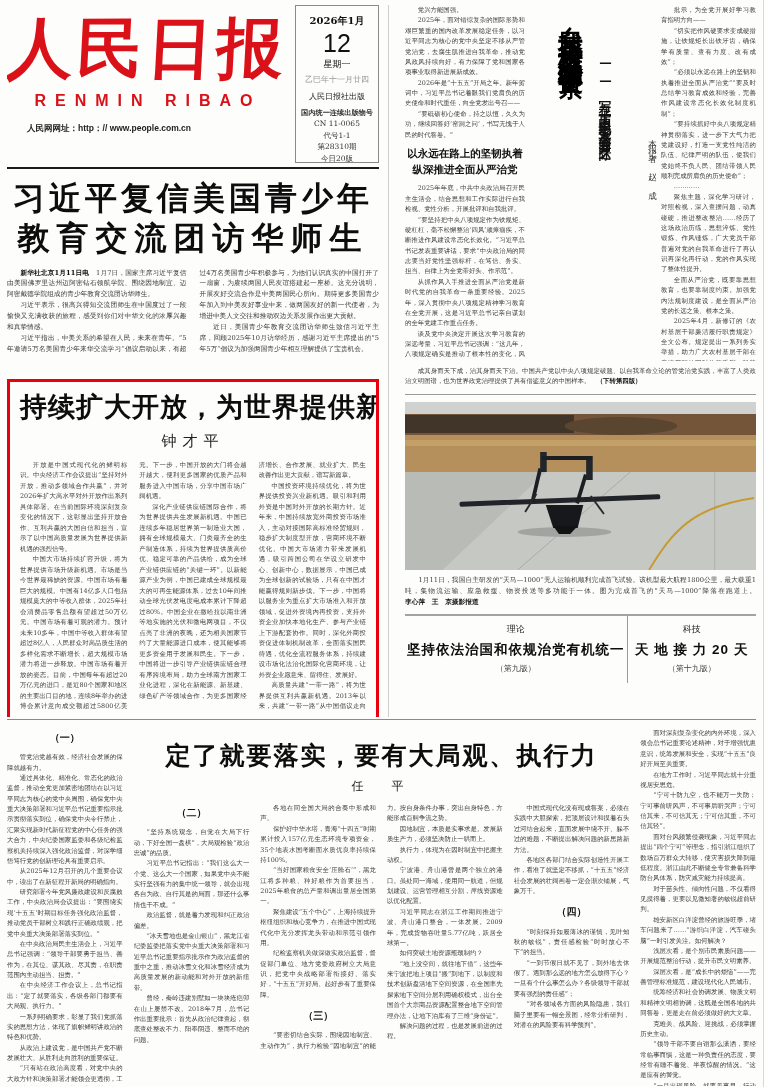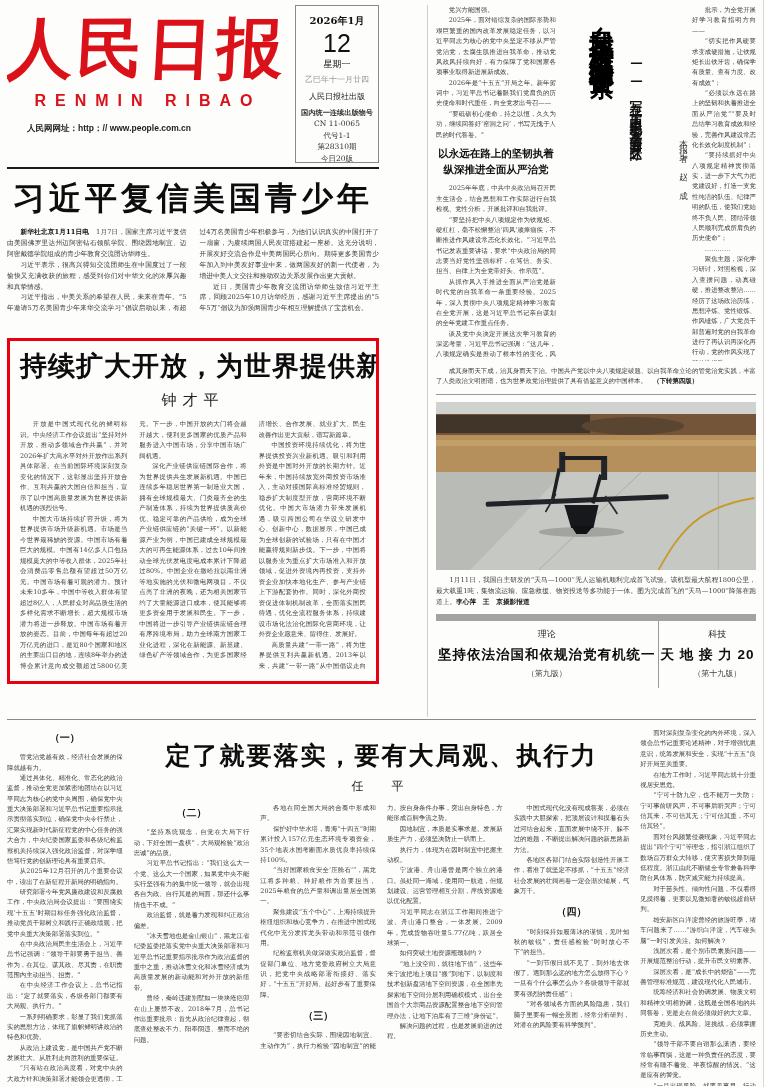--- a/index.html
+++ b/index.html
@@ -6,21 +6,21 @@
   .page{position:relative;width:764px;height:1087px;background:#fdfdfc;margin:0 auto;
         box-sizing:border-box;padding:5px 7px;overflow:hidden;
         font-family:"DejaVu Serif","Liberation Serif",serif;color:#3c3c3c;
         border-right:1px solid #d8d8d5;}
   .sans{font-family:"Liberation Sans","DejaVu Sans",sans-serif;}
   p{margin:0;text-indent:2em;text-align:justify;}
 
   
   .top-zone{display:grid;grid-template-columns:372px 1fr;column-gap:9px;height:712px;}
   .left-zone{overflow:hidden;}
-  .right-zone{overflow:hidden;border-left:1px solid #cfcfcb;padding-left:8px;margin-left:39px;}
+  .right-zone{overflow:hidden;border-left:1px solid #cfcfcb;padding-left:16px;}
 
   
   .masthead{display:flex;justify-content:space-between;height:158px;}
   .logo-col{width:282px;padding-top:2px;}
   .paper-title{font-size:66px;line-height:1.25;font-weight:900;color:#da1118;
                letter-spacing:4px;white-space:nowrap;transform:skewX(-3deg);}
   .latin-title{font-size:16px;font-weight:900;color:#da1118;letter-spacing:9px;
                text-align:center;margin-top:2px;}
   .website{font-size:8.5px;font-weight:bold;color:#222;margin-top:13px;padding-left:20px;}
   .date-box{width:84px;border:1px solid #8a8a8a;box-sizing:border-box;
@@ -67,21 +67,21 @@
   .sr-closing{margin-top:5px;font-size:6.4px;line-height:1.6;}
   .sr-jump{font-weight:bold;color:#111;white-space:nowrap;}
 
   
   .photo-zone{border-top:1px solid #9a9a97;margin-top:7px;padding-top:7px;}
   .photo-frame{width:100%;height:168px;display:block;}
   .caption{font-size:6.7px;line-height:1.66;margin-top:5px;color:#3a3a3a;text-align:justify;text-indent:2em;}
   .credit{font-weight:bold;color:#111;white-space:nowrap;}
 
   
-  .promo-row{border-top:7px solid #a3a3a3;margin-top:6px;display:flex;}
+  .promo-row{border-top:2px solid #a3a3a3;margin-top:6px;display:flex;}
   .promo{flex:1;text-align:center;padding:7px 2px 9px;}
   .promo + .promo{border-left:1px solid #9a9a97;flex:0.82;}
   .promo-kicker{font-size:9px;color:#222;}
   .promo-title{font-size:13.5px;font-weight:900;color:#0d0d0d;letter-spacing:1px;
                margin:5px 0 4px;white-space:nowrap;}
   .promo-page{font-size:8px;color:#444;}
 
   
   .bottom-zone{border-top:1px solid #8a8a87;margin-top:2px;padding-top:8px;
                display:grid;grid-template-columns:repeat(6,1fr);column-gap:11px;
@@ -126,20 +126,21 @@
           <div class="db-small">第28310期</div>
           <div class="db-small">今日20版</div>
         </div>
       </div>
 
       <div class="mast-rule"></div>
 
       <div>
         <div class="lead-headline sans">
           <div class="lh1">习近平复信美国青少年</div>
+          <div class="lh2">教育交流团访华师生</div>
         </div>
         <div class="lead-body">
           <p><b>新华社北京1月11日电　</b><span>1月7日，国家主席习近平复信由美国佛罗里达州迈阿密钻石领航学院、围绕因地制宜、迈阿密戴德学院组成的青少年教育交流团访华师生。</span></p>
           <span><p>习近平表示，很高兴得知交流团师生在中国度过了一段愉快又充满收获的旅程，感受到你们对中华文化的浓厚兴趣和真挚情感。</p><p>习近平指出，中美关系的希望在人民，未来在青年。“5年邀请5万名美国青少年来华交流学习”倡议启动以来，有超过4万名美国青少年积极参与，为他们认识真实的中国打开了一扇窗，为赓续两国人民友谊搭建起一座桥。这充分说明，开展友好交流合作是中美两国民心所向。期待更多美国青少年加入到中美友好事业中来，做两国友好的新一代使者，为增进中美人文交往和推动双边关系发展作出更大贡献。</p><p>近日，美国青少年教育交流团访华师生致信习近平主席，回顾2025年10月访华经历，感谢习近平主席提出的“5年5万”倡议为加强两国青少年相互理解提供了宝贵机会。</p></span>
         </div>
       </div>
 
       <div class="red-box">
         <div class="box-headline sans">持续扩大开放，为世界提供新机遇</div>
         <div class="box-author">钟才平</div>

